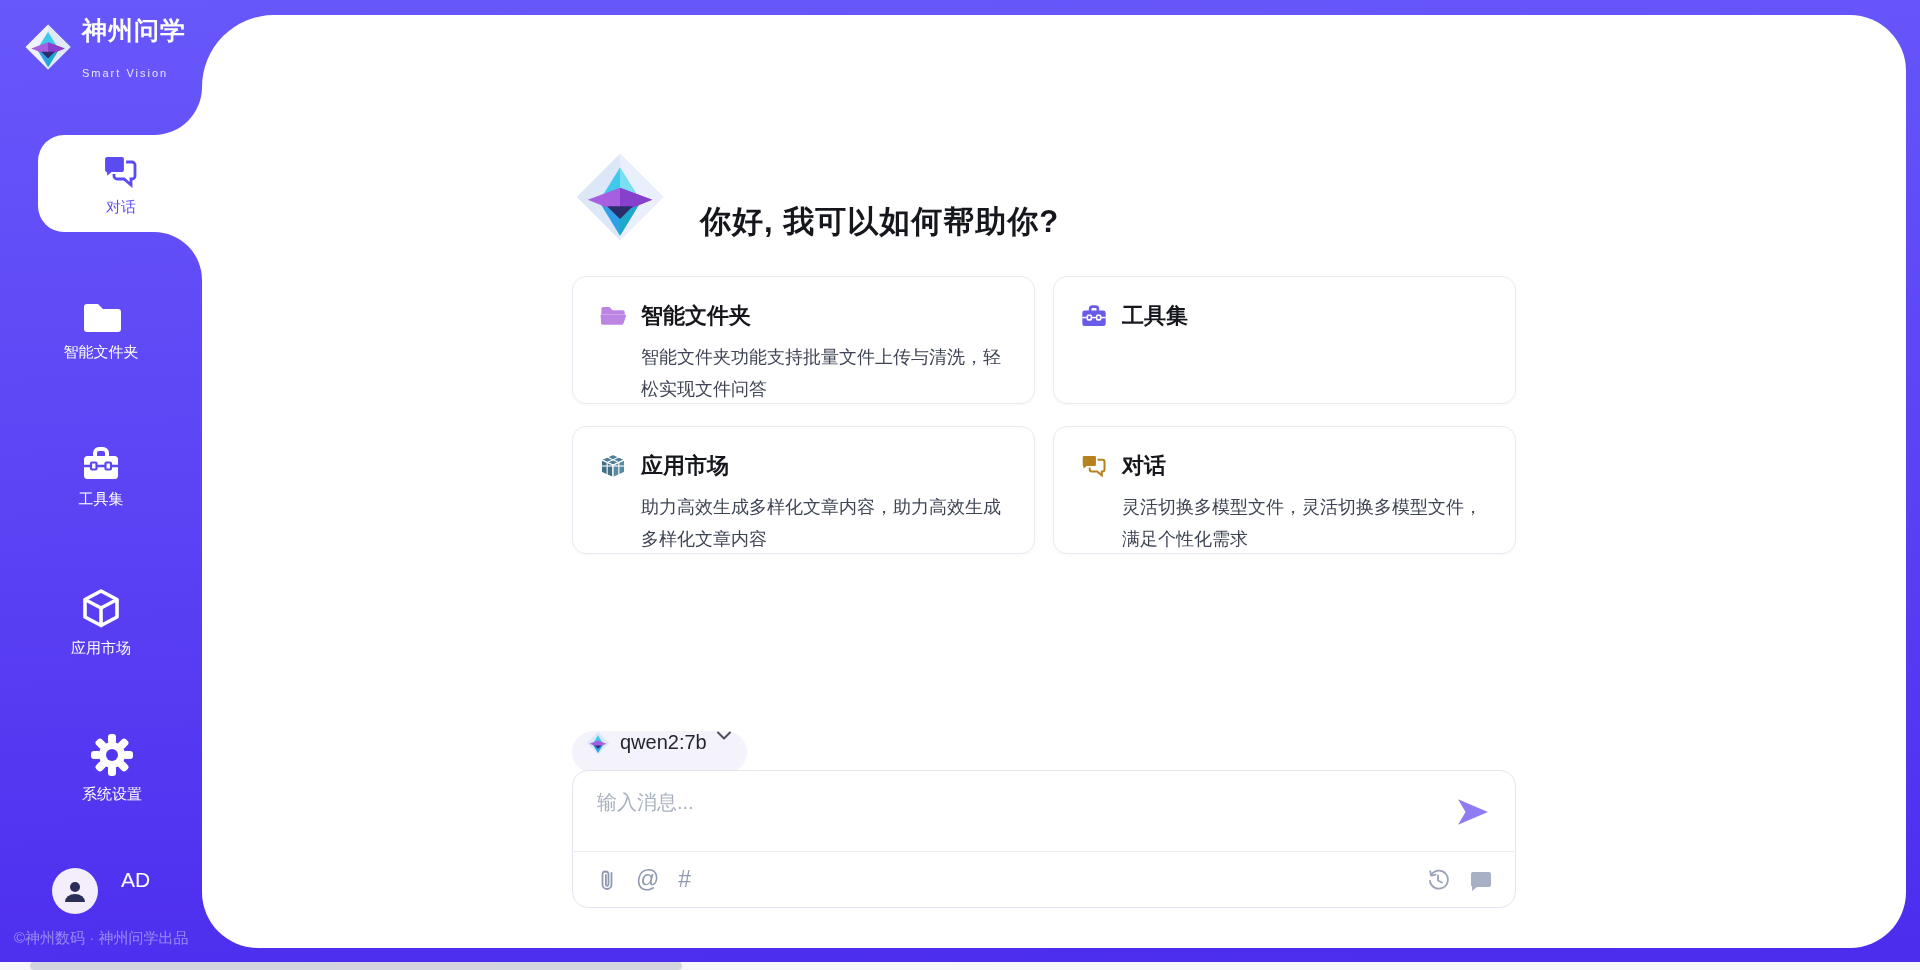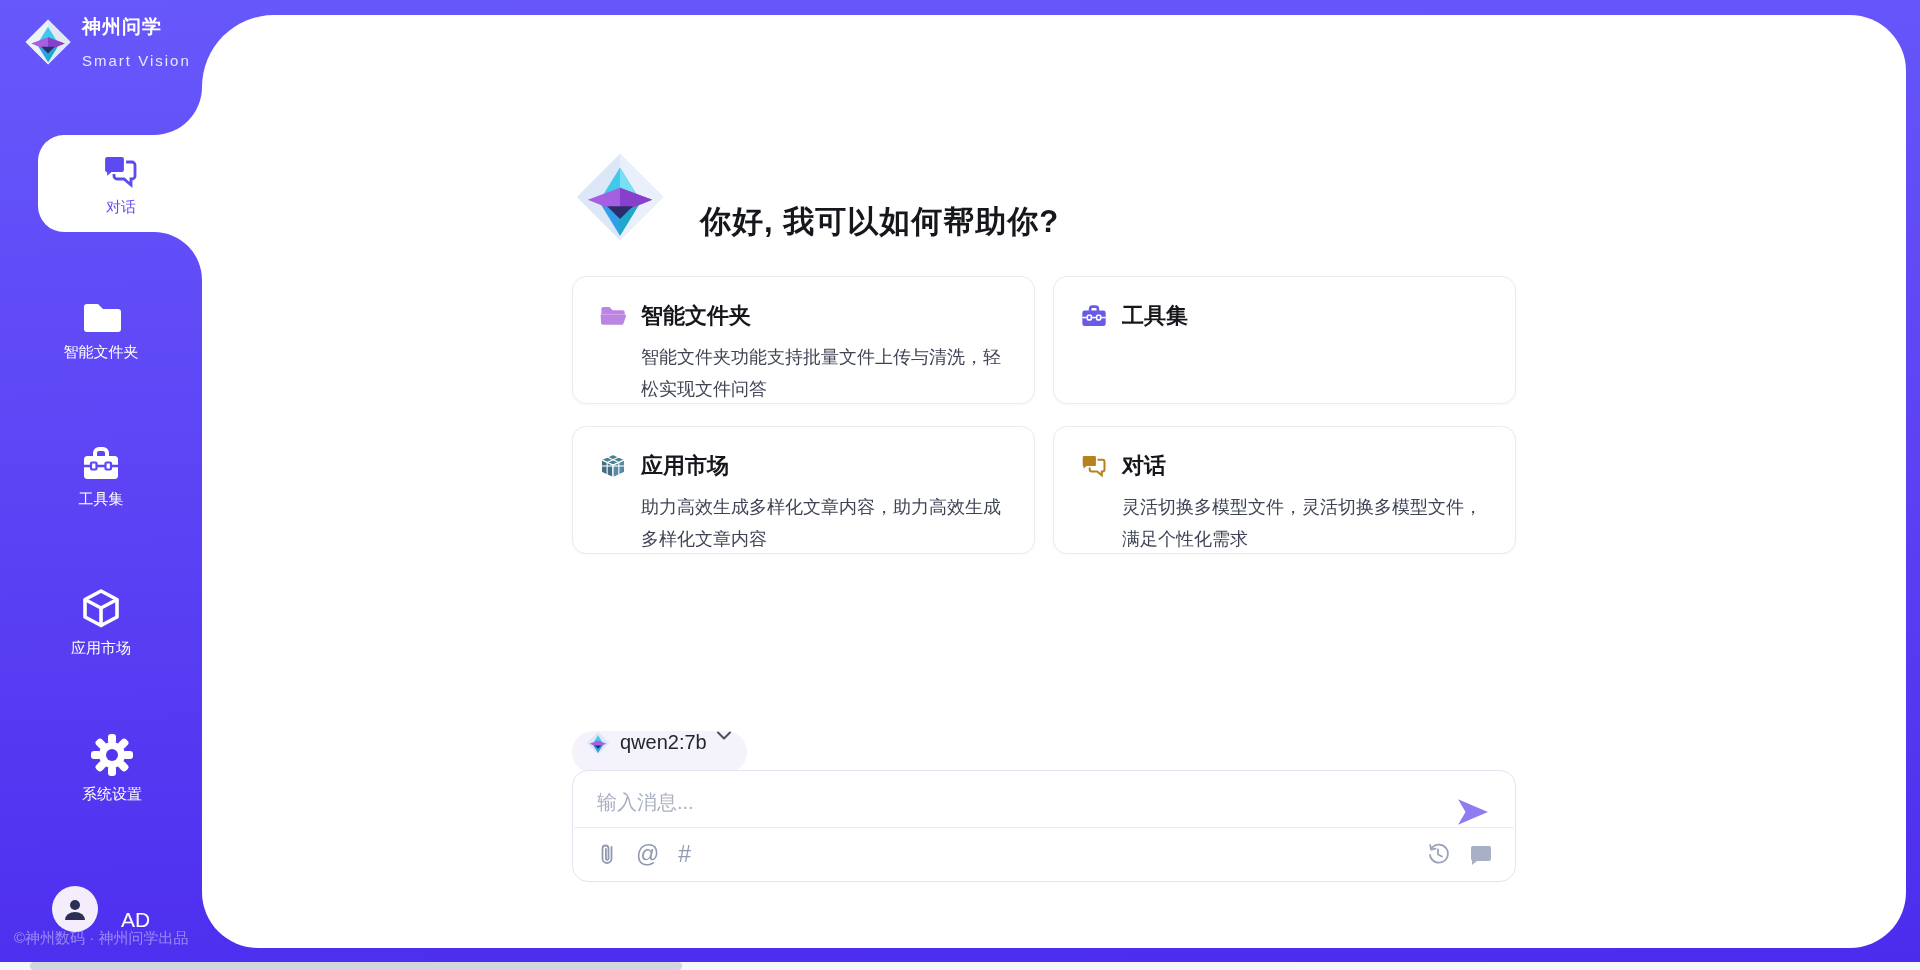--- a/index.html
+++ b/index.html
@@ -16,22 +16,22 @@
     background:#ffffff;
     border-radius:72px 56px 56px 56px;
   }
 
   
   .sidebar { position:absolute; left:0; top:0; width:202px; height:948px; }
 
   .brand { position:absolute; left:24px; top:14px; display:flex; align-items:center; gap:10px; }
   .brand .logo { width:48px; height:48px; }
   .brand-text { display:flex; flex-direction:column; }
-  .brand-name { color:#fff; font-size:19px; font-weight:bold; letter-spacing:1px; }
-  .brand-sub  { color:#e9e6ff; font-size:15px; letter-spacing:2px; margin-top:12px; }
+  .brand-name { color:#fff; font-size:25px; font-weight:bold; letter-spacing:1px; }
+  .brand-sub  { color:#e9e6ff; font-size:11px; letter-spacing:2px; margin-top:20px; }
 
   .active-tab {
     position:absolute; left:38px; top:135px; width:166px; height:97px;
     background:#fff; border-radius:26px 0 0 26px;
     display:flex; flex-direction:column; align-items:center; justify-content:center; gap:7px;
     cursor:pointer;
   }
   .active-tab .nav-label { color:#5b4bf0; }
   .curve { position:absolute; left:154px; width:48px; height:48px; }
   .curve-top { top:87px; }
@@ -40,21 +40,21 @@
   .nav-item {
     position:absolute; left:0; width:202px; height:92px;
     display:flex; flex-direction:column; align-items:center; justify-content:center; gap:8px;
     cursor:pointer;
   }
   .nav-label { font-size:15px; color:#ffffff; }
   .nav-2 { top:284px; } .nav-3 { top:430px; } .nav-4 { top:576px; } .nav-5 { top:722px;padding-left:22px; }
 
   .user-row {
     position:absolute; left:0; top:868px; width:202px; height:64px;
-    display:flex; align-items:flex-end; justify-content:center; gap:23px; cursor:pointer;
+    display:flex; align-items:flex-start; justify-content:center; gap:23px; cursor:pointer;
   }
   .avatar { width:46px; height:46px; border-radius:50%; background:#f4eefc;
             display:flex; align-items:center; justify-content:center; }
   .user-name { color:#fff; font-size:21px; }
 
   .sidebar-footer {
     position:absolute; left:14px; top:929px; font-size:15px;
     color:rgba(255,255,255,0.42); white-space:nowrap;
   }
 
@@ -82,21 +82,21 @@
 
   .model-pill {
     position:absolute; left:370px; top:716px; height:42px;
     background:#f4f3fb; border-radius:21px; padding:0 16px 0 14px;
     display:inline-flex; align-items:flex-start; gap:10px; cursor:pointer;
   }
   .model-pill .logo-sm { width:24px; height:24px; }
   .model-name { font-size:20px; color:#23262e; }
 
   .composer {
-    position:absolute; left:370px; top:755px; width:944px; height:112px;
+    position:absolute; left:370px; top:755px; width:944px; height:138px;
     border:1px solid #e4e4ee; border-radius:16px; background:#fff;
     display:flex; flex-direction:column;
   }
   .composer-input-row { flex:1; display:flex; align-items:flex-start; padding:16px 20px 0 24px; }
   .composer-input {
     flex:1; border:none; outline:none; font-size:20px; color:#2a2e38;
     font-family:"Liberation Sans","DejaVu Sans",sans-serif; background:transparent; padding-top:4px;
   }
   .composer-input::placeholder { color:#a9b0bf; }
   .send-btn { width:32px; height:30px; margin:10px 6px 0 10px; cursor:pointer; flex:0 0 auto; }

